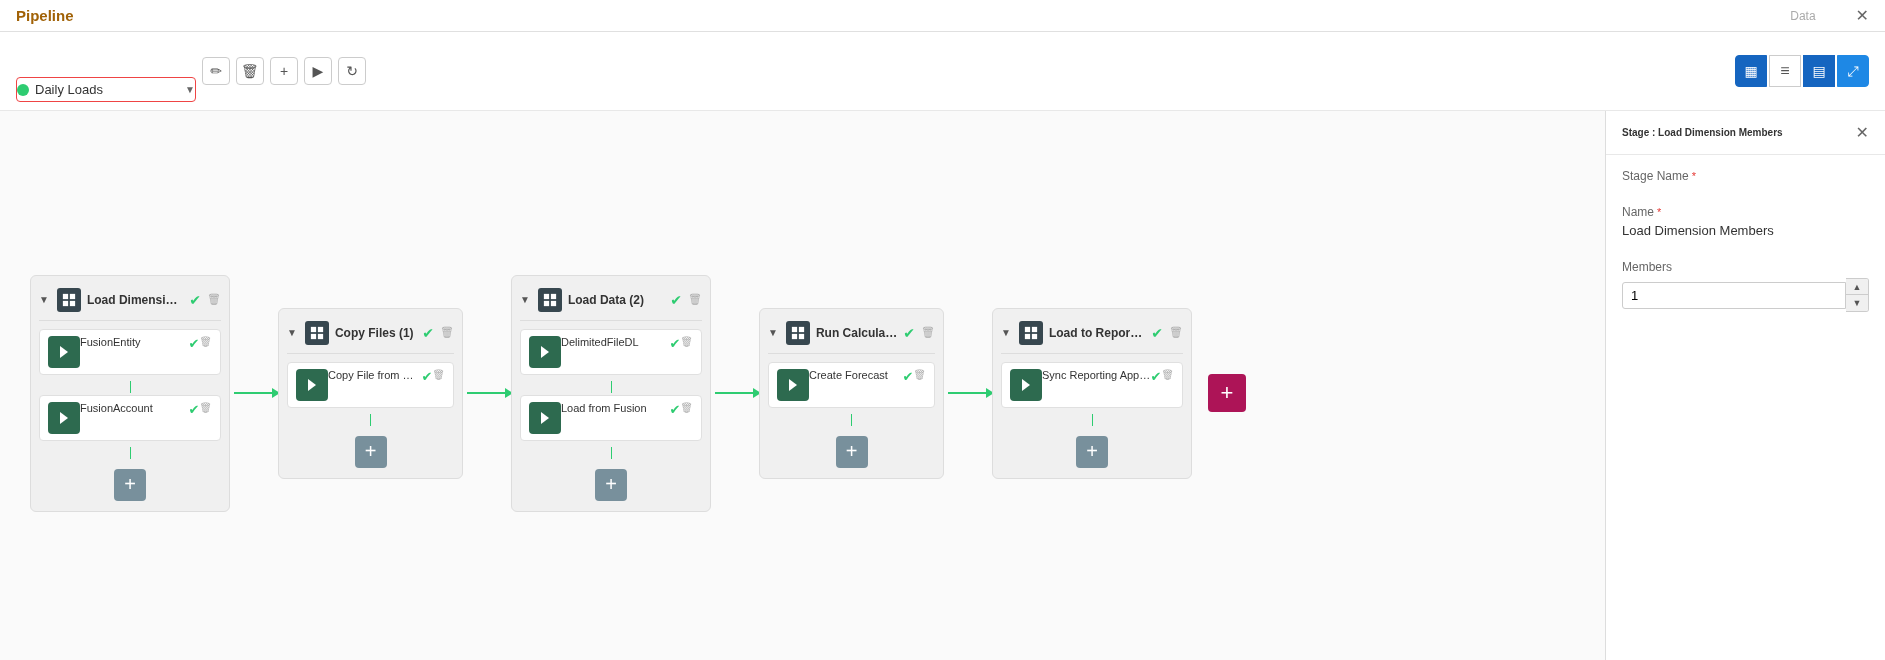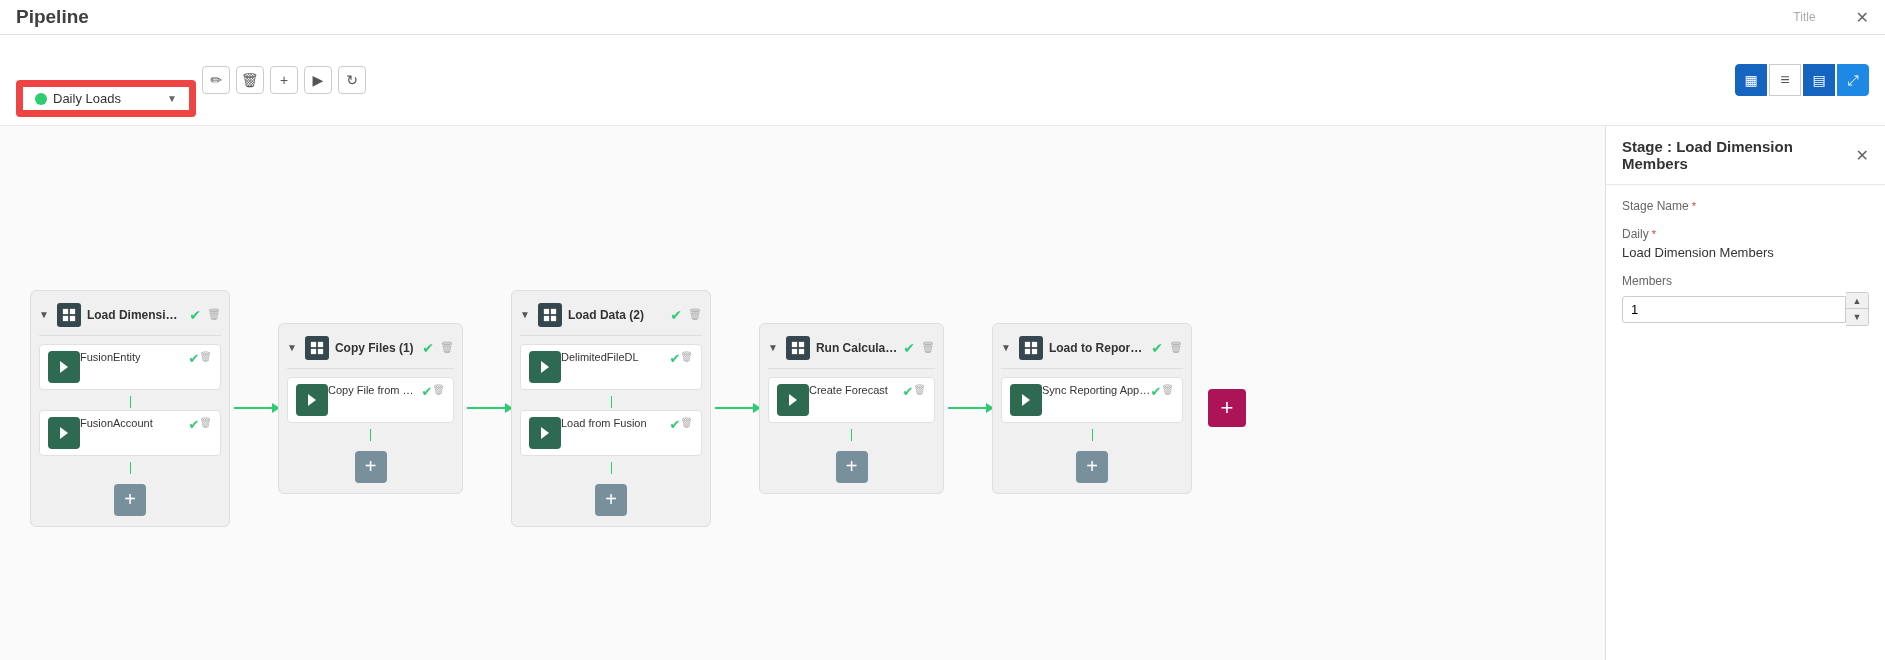--- a/index.html
+++ b/index.html
@@ -1,25 +1,25 @@
 <!DOCTYPE html>
 <html><head>
   <meta charset="utf-8">
   <style>
     * { box-sizing: border-box; margin: 0; padding: 0; }
     body { font-family: -apple-system, BlinkMacSystemFont, 'Segoe UI', sans-serif; background: #fff; font-size: 13px; color: #333; overflow: hidden; }
 
     
     .top-bar { display: flex; align-items: center; padding: 6px 16px; border-bottom: 1px solid #e0e0e0; background: #fff; }
-    .top-bar-title { font-size: 19px; font-weight: 600; color: #404040; margin-right: auto; }
+    .top-bar-title { font-size: 15px; font-weight: 600; color: #a16207; margin-right: auto; }
     .saved-label { font-size: 12px; color: #aaa; margin-left: auto; padding-right: 40px; }
 
     
     .toolbar { display: flex; align-items: center; padding: 8px 16px; border-bottom: 1px solid #e8e8e8; background: #fff; gap: 6px; }
-    .pipeline-select-wrapper { display: flex; align-items: center; gap: 6px; border: 7px solid #ef4444; border-radius: 4px; padding: 4px 12px; min-width: 180px; background: #fff; margin-top: 37px; }
+    .pipeline-select-wrapper { display: flex; align-items: center; gap: 6px; border: 1px solid #ef4444; border-radius: 4px; padding: 4px 0; min-width: 180px; background: #fff; margin-top: 37px; }
     .green-dot { width: 12px; height: 12px; background: #2ecc71; border-radius: 50%; flex-shrink: 0; }
     .pipeline-select-label { font-size: 13px; color: #333; flex: 1; }
     .chevron-icon { font-size: 10px; color: #666; }
     .toolbar-btn { width: 28px; height: 28px; display: flex; align-items: center; justify-content: center; border: 1px solid #ccc; border-radius: 4px; background: #fff; cursor: pointer; color: #555; font-size: 14px; }
     .view-toggle { display: flex; margin-left: auto; gap: 2px; }
     .view-btn { width: 32px; height: 32px; display: flex; align-items: center; justify-content: center; border: 1px solid #ccc; background: #fff; cursor: pointer; color: #555; font-size: 14px; }
     .view-btn.active-blue { background: #1565c0; color: #fff; border-color: #1565c0; }
     .view-btn.active-blue-light { background: #1e88e5; color: #fff; border-color: #1e88e5; }
     .view-btn:first-child { border-radius: 4px 0 0 4px; }
     .view-btn:last-child { border-radius: 0 4px 4px 0; }
@@ -53,45 +53,45 @@
     .job-connector-line { width: 1px; height: 12px; background: #2ecc71; }
 
     .add-btn { width: 32px; height: 32px; background: #78909c; border-radius: 4px; display: flex; align-items: center; justify-content: center; color: #fff; font-size: 20px; cursor: pointer; margin: 8px auto 2px; }
     .add-btn-large { width: 38px; height: 38px; background: #ad1457; border-radius: 4px; display: flex; align-items: center; justify-content: center; color: #fff; font-size: 22px; cursor: pointer; }
 
     .stage-expand { color: #555; font-size: 12px; cursor: pointer; padding-right: 2px; }
 
     
     .right-panel { width: 280px; border-left: 1px solid #ddd; background: #fff; padding: 0; display: flex; flex-direction: column; }
     .right-panel-header { display: flex; align-items: center; justify-content: space-between; padding: 12px 16px; border-bottom: 1px solid #e8e8e8; }
-    .right-panel-title { font-size: 15px; font-weight: 600; color: #333; }
+    .right-panel-title { font-size: 10px; font-weight: 600; color: #333; }
     .close-btn { font-size: 16px; color: #666; cursor: pointer; background: none; border: none; }
     .right-panel-body { padding: 14px 16px; flex: 1; }
-    .field-group { margin-bottom: 14px; }
+    .field-group { margin-bottom: 22px; }
     .field-label { font-size: 12px; color: #666; margin-bottom: 4px; display: flex; align-items: center; gap: 3px; }
     .field-required { color: #e53935; font-size: 11px; }
     .field-value { font-size: 13px; color: #333; }
     .field-input { width: 100%; border: 1px solid #ccc; border-radius: 3px; padding: 5px 8px; font-size: 13px; color: #333; background: #f9f9f9; }
     .sequence-row { display: flex; align-items: center; gap: 0; }
     .sequence-input { flex: 1; border: 1px solid #ccc; border-radius: 3px 0 0 3px; padding: 5px 8px; font-size: 13px; }
     .sequence-arrows { display: flex; flex-direction: column; border: 1px solid #ccc; border-left: none; border-radius: 0 3px 3px 0; overflow: hidden; }
     .seq-arrow { width: 22px; height: 16px; display: flex; align-items: center; justify-content: center; background: #f0f0f0; cursor: pointer; border-bottom: 1px solid #ccc; font-size: 9px; color: #555; }
     .seq-arrow:last-child { border-bottom: none; }
     .parallel-label { font-size: 12px; color: #666; margin-bottom: 6px; }
     .toggle-switch { width: 40px; height: 20px; background: #ccc; border-radius: 10px; position: relative; cursor: pointer; }
     .toggle-knob { width: 16px; height: 16px; background: #fff; border-radius: 50%; position: absolute; top: 2px; left: 2px; box-shadow: 0 1px 3px rgba(0,0,0,0.3); }
 
     .collapse-arrow { font-size: 10px; color: #555; }
   </style>
 </head>
 <body>
 
 <div class="top-bar">
   <span class="top-bar-title">Pipeline</span>
-  <span class="saved-label">Title</span>
+  <span class="saved-label">Data</span>
   <span style="font-size:16px;color:#666;cursor:pointer;">✕</span>
 </div>
 
 <div class="toolbar">
   <div class="pipeline-select-wrapper">
     <span class="green-dot"></span>
     <span class="pipeline-select-label">Daily Loads</span>
     <span class="chevron-icon">▼</span>
   </div>
   <button class="toolbar-btn">✏</button>
@@ -338,21 +338,21 @@
 
       <div class="field-group">
         <div class="field-label">
           <span>Stage Name</span>
           <span class="field-required">*</span>
         </div>
       </div>
 
       <div class="field-group">
         <div class="field-label">
-          <span>Daily</span>
+          <span>Name</span>
           <span class="field-required">*</span>
         </div>
         <div class="field-value">Load Dimension Members</div>
       </div>
 
       <div class="field-group">
         <div class="field-label">
           <span>Members</span>
         </div>
         <div class="sequence-row">

